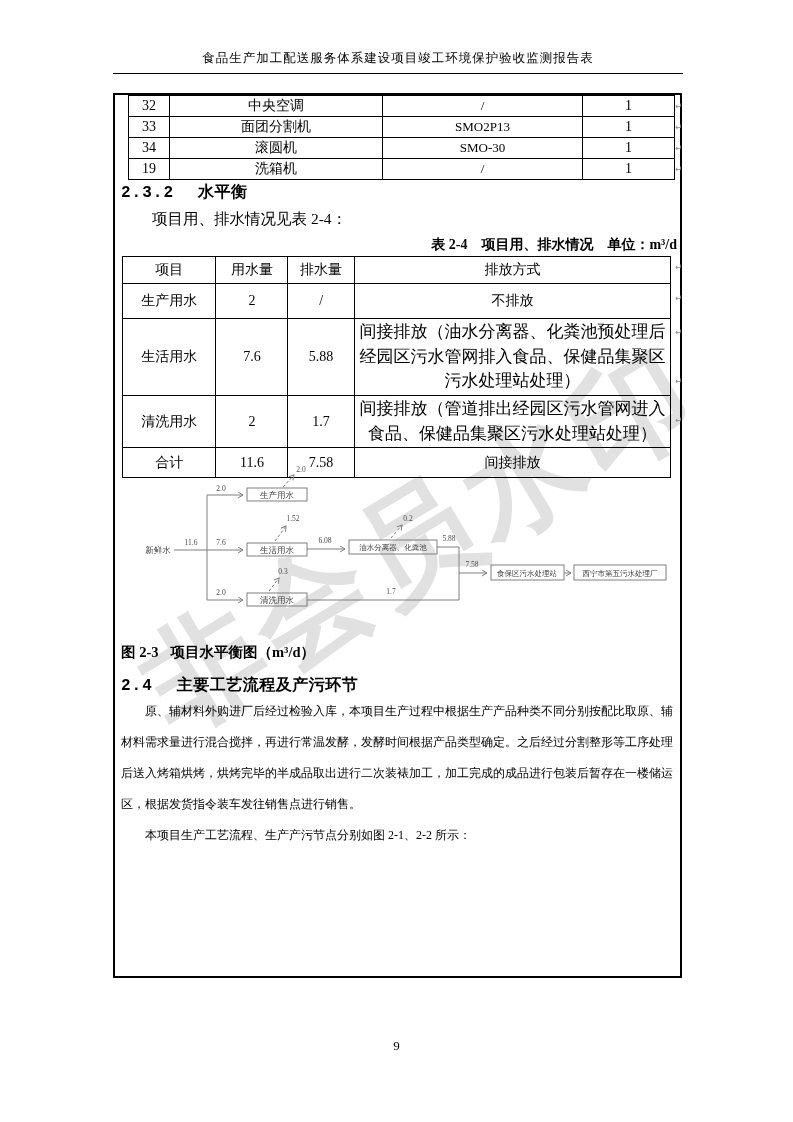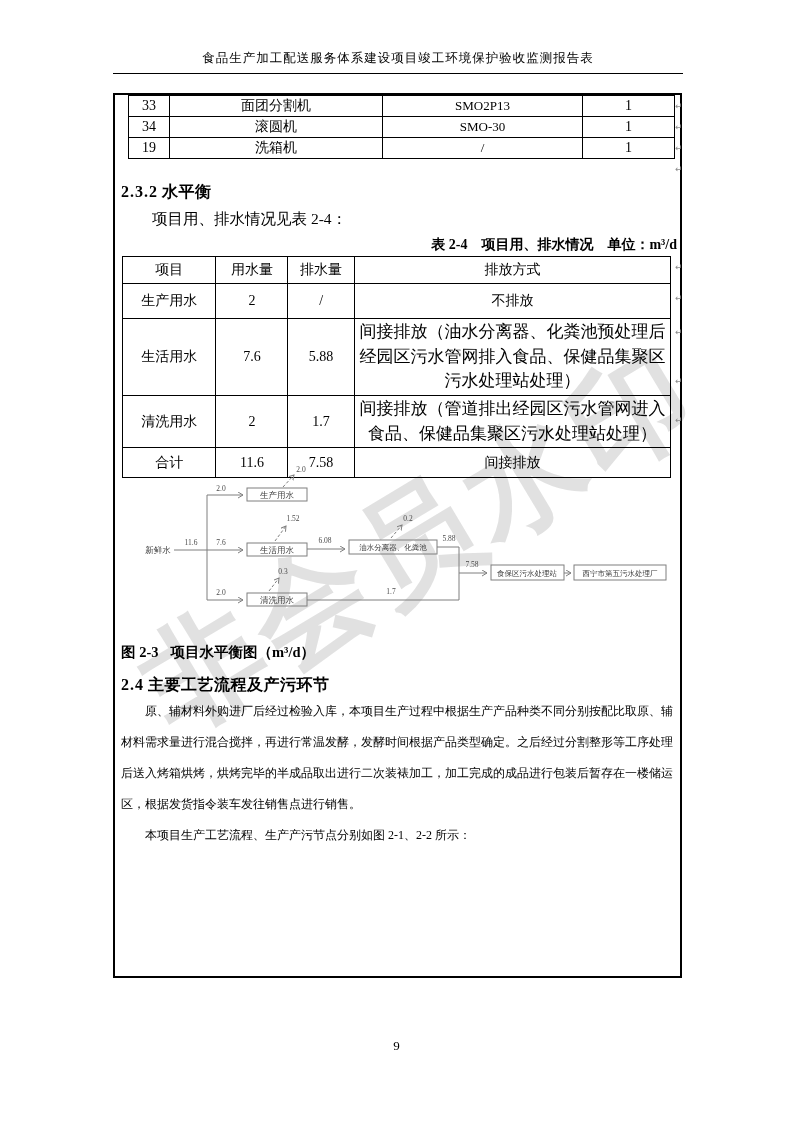--- a/index.html
+++ b/index.html
@@ -29,21 +29,21 @@
   td, th { border:1px solid #000; text-align:center; vertical-align:middle; font-weight:normal; }
 
   .equip-table { position:absolute; left:13px; top:0px; width:546px; }
   .equip-table td { height:21px; font-size:14px; }
   .equip-table .c-no { width:41px; }
   .equip-table .c-name { width:213px; }
   .equip-table .c-model { width:200px; font-size:13px; }
   .equip-table .c-qty { width:92px; }
 
   .sec-heading { position:absolute; left:6px; font-weight:bold; font-size:16px; letter-spacing:.5px; }
-  .sec-heading .sec-num { margin-right:4px; letter-spacing:1px; }
+  .sec-heading .sec-num { margin-right:24px; letter-spacing:1px;font-family:Liberation Mono, monospace; }
   .heading-232 { top:87px; }
   .heading-24 { top:580px; }
 
   .intro-line { position:absolute; left:6px; top:114px; font-size:15.5px; text-indent:2em; width:550px; }
 
   .tbl-caption { position:absolute; left:0; top:141px; width:569px; text-align:right; font-weight:bold; font-size:14px; }
   .tbl-caption span { margin:0 7px; }
 
   .water-table { position:absolute; left:7px; top:161px; width:549px; }
   .water-table td { font-size:14px; padding:1px 2px; }
@@ -78,20 +78,26 @@
 <body>
 
 <div class="doc-header">食品生产加工配送服务体系建设项目竣工环境保护验收监测报告表</div>
 
 <div class="watermark">非会员水印</div>
 
 <div class="frame">
 
   <table class="equip-table">
     <tbody>
+      <tr>
+        <td class="c-no">32</td>
+        <td class="c-name">中央空调</td>
+        <td class="c-model">/</td>
+        <td class="c-qty">1</td>
+      </tr>
       <tr>
         <td class="c-no">33</td>
         <td class="c-name">面团分割机</td>
         <td class="c-model">SMO2P13</td>
         <td class="c-qty">1</td>
       </tr>
       <tr>
         <td class="c-no">34</td>
         <td class="c-name">滚圆机</td>
         <td class="c-model">SMO-30</td>

